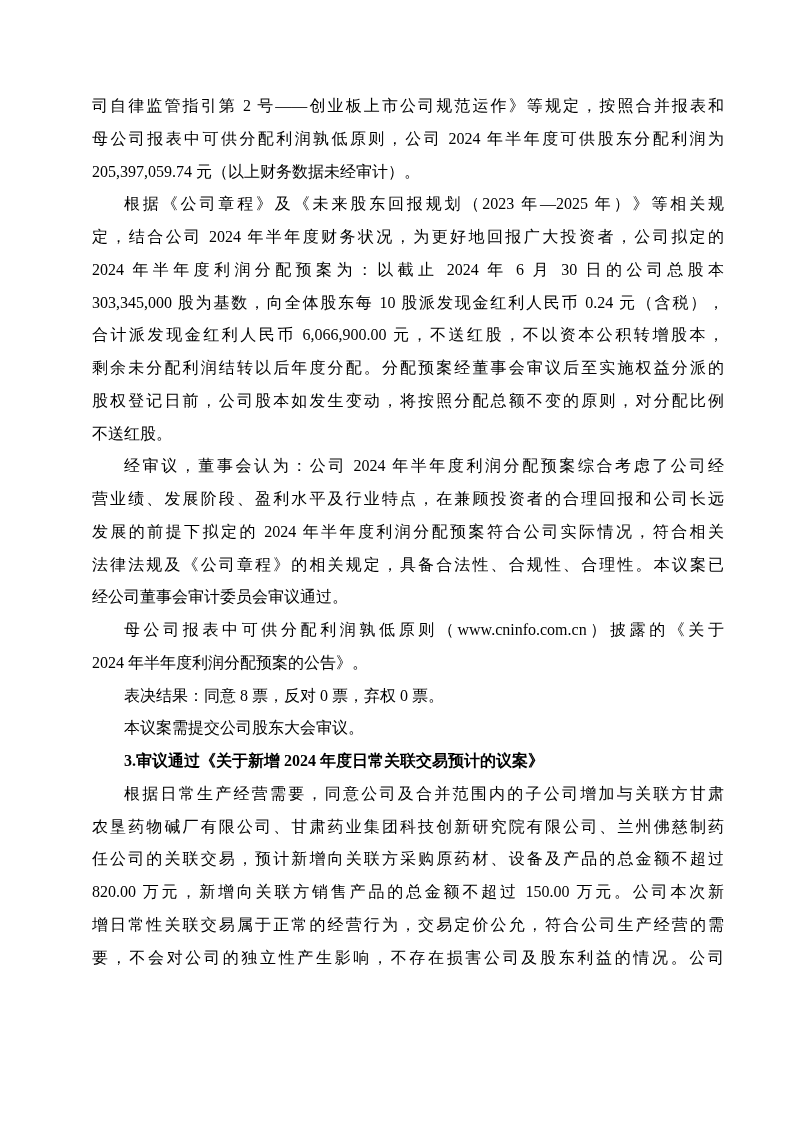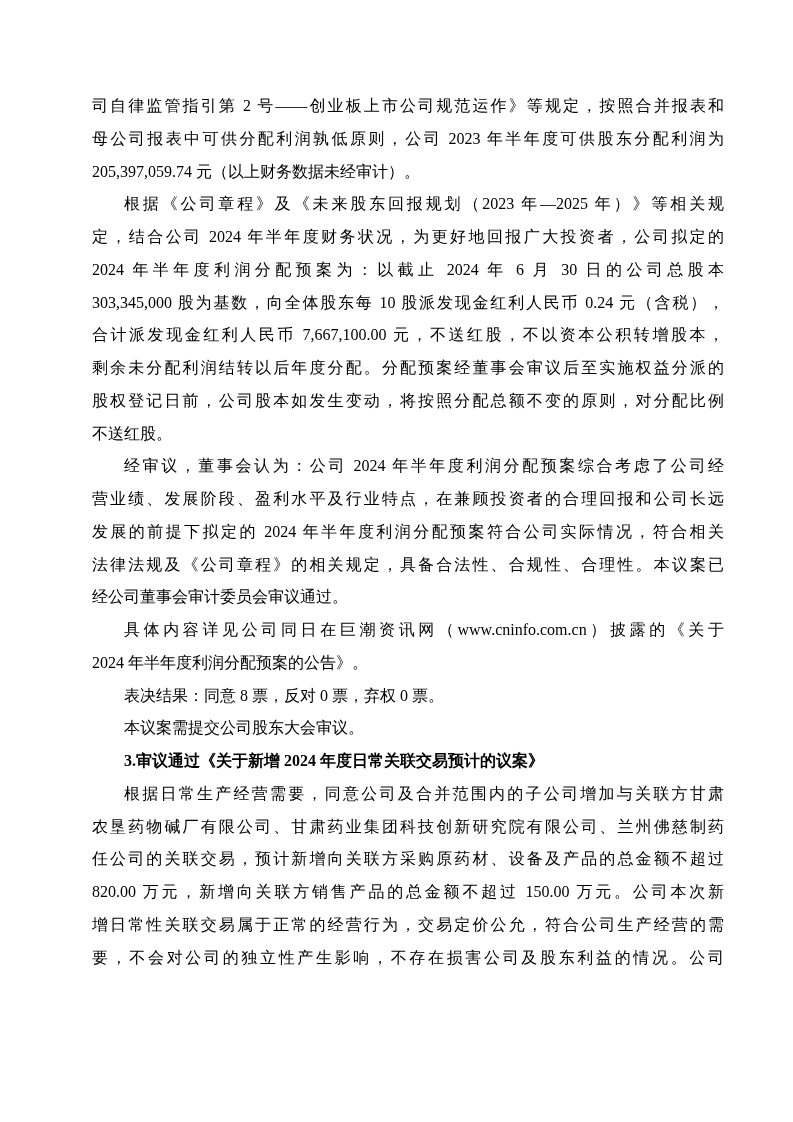--- a/index.html
+++ b/index.html
@@ -36,45 +36,45 @@
     font-weight: bold;
   }
 </style>
 </head>
 <body>
 
 <div class="page">
 
   <section>
     <div class="line">司自律监管指引第 2 号——创业板上市公司规范运作》等规定，按照合并报表和</div>
-    <div class="line">母公司报表中可供分配利润孰低原则，公司 2023 年半年度可供股东分配利润为</div>
+    <div class="line">母公司报表中可供分配利润孰低原则，公司 2024 年半年度可供股东分配利润为</div>
     <div class="line end">205,397,059.74 元（以上财务数据未经审计）。</div>
   </section>
 
   <section>
     <div class="line indent">根据《公司章程》及《未来股东回报规划（2023 年—2025 年）》等相关规</div>
     <div class="line">定，结合公司 2024 年半年度财务状况，为更好地回报广大投资者，公司拟定的</div>
     <div class="line">2024 年半年度利润分配预案为：以截止 2024 年 6 月 30 日的公司总股本</div>
     <div class="line">303,345,000 股为基数，向全体股东每 10 股派发现金红利人民币 0.24 元（含税），</div>
-    <div class="line">合计派发现金红利人民币 7,667,100.00 元，不送红股，不以资本公积转增股本，</div>
+    <div class="line">合计派发现金红利人民币 6,066,900.00 元，不送红股，不以资本公积转增股本，</div>
     <div class="line">剩余未分配利润结转以后年度分配。分配预案经董事会审议后至实施权益分派的</div>
     <div class="line">股权登记日前，公司股本如发生变动，将按照分配总额不变的原则，对分配比例</div>
     <div class="line end">不送红股。</div>
   </section>
 
   <section>
     <div class="line indent">经审议，董事会认为：公司 2024 年半年度利润分配预案综合考虑了公司经</div>
     <div class="line">营业绩、发展阶段、盈利水平及行业特点，在兼顾投资者的合理回报和公司长远</div>
     <div class="line">发展的前提下拟定的 2024 年半年度利润分配预案符合公司实际情况，符合相关</div>
     <div class="line">法律法规及《公司章程》的相关规定，具备合法性、合规性、合理性。本议案已</div>
     <div class="line end">经公司董事会审计委员会审议通过。</div>
   </section>
 
   <section>
-    <div class="line indent">具体内容详见公司同日在巨潮资讯网（www.cninfo.com.cn）披露的《关于</div>
+    <div class="line indent">母公司报表中可供分配利润孰低原则（www.cninfo.com.cn）披露的《关于</div>
     <div class="line end">2024 年半年度利润分配预案的公告》。</div>
   </section>
 
   <section>
     <div class="line end indent">表决结果：同意 8 票，反对 0 票，弃权 0 票。</div>
   </section>
 
   <section>
     <div class="line end indent">本议案需提交公司股东大会审议。</div>
   </section>

